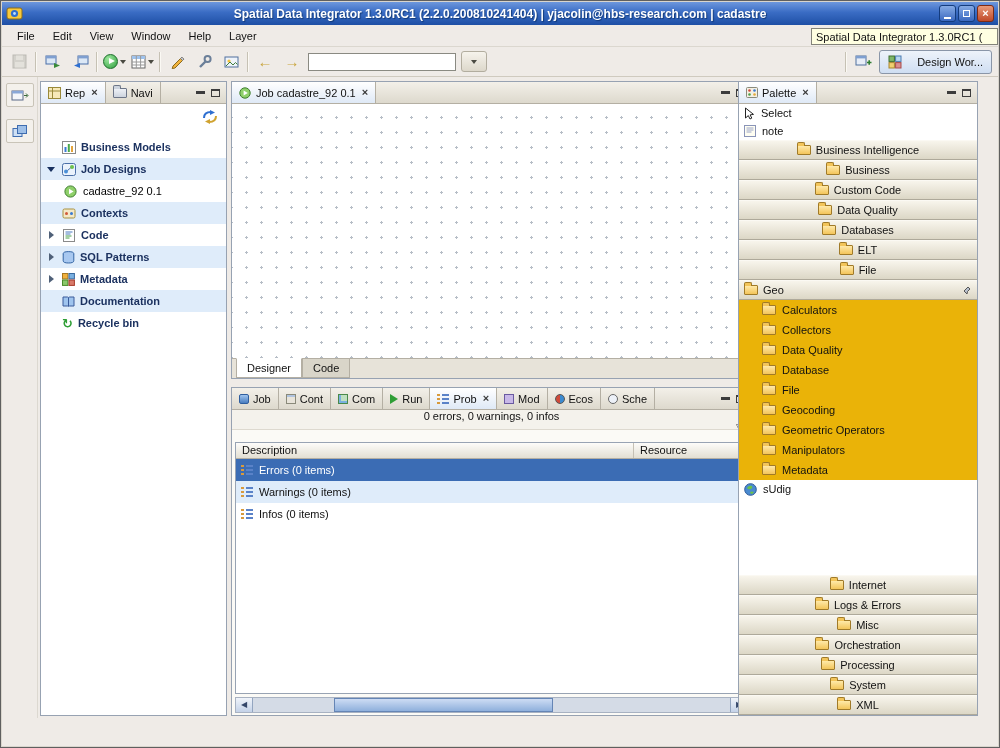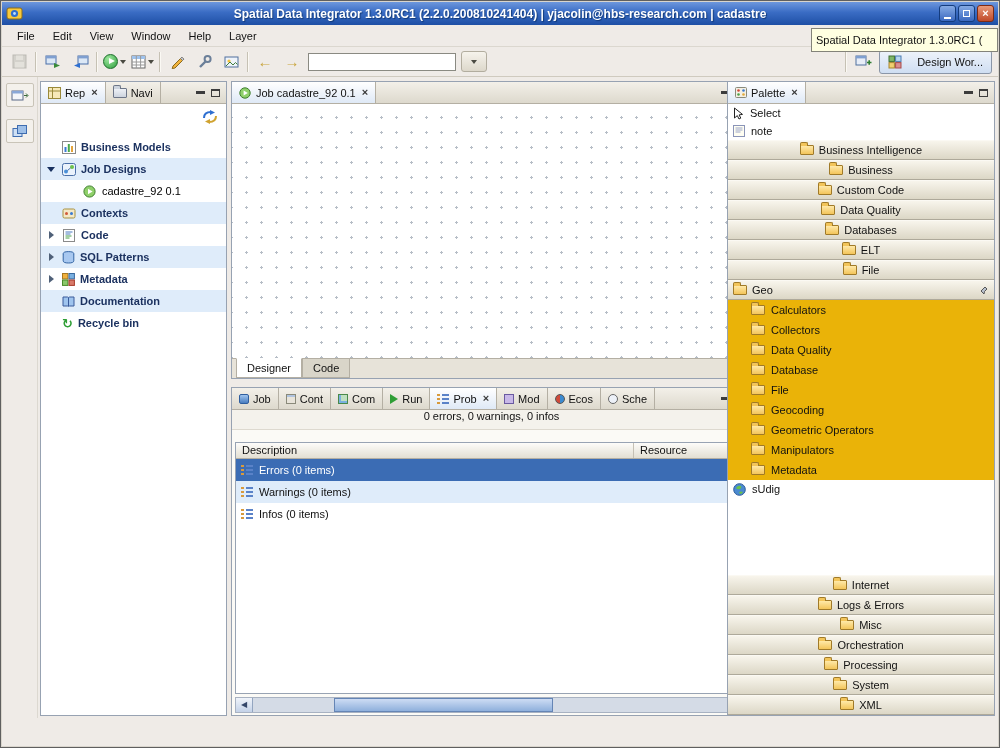--- a/index.html
+++ b/index.html
@@ -16,21 +16,21 @@
   .wbtn{width:17px;height:17px;border:1px solid #143c7e;border-radius:3px;display:flex;align-items:center;justify-content:center;box-sizing:border-box;background:linear-gradient(#85aae4,#3a68c0);}
   .wbtn.close{background:linear-gradient(#e89a7a,#c04a2a);border-color:#7e2a14;}
   .g-min{width:7px;height:2px;background:#fff;margin-top:8px;}
   .g-max{width:7px;height:7px;border:1px solid #fff;box-sizing:border-box;}
   .g-x{color:#fff;font-weight:bold;font-size:11px;line-height:1;}
 
   
   .menubar{position:absolute;left:1px;right:1px;top:24px;height:22px;background:#efebe7;border-bottom:1px solid #dbd7cf;display:flex;align-items:center;padding-left:6px;box-sizing:border-box;}
   .menu-item{padding:3px 9px;cursor:default;}
 
-  .tooltip{position:absolute;left:810px;right:1px;top:27px;height:24px;background:#ffffe1;border:1px solid #83837a;display:flex;align-items:center;padding:0 4px;box-sizing:border-box;white-space:nowrap;overflow:hidden;z-index:60;font-size:11px;}
+  .tooltip{position:absolute;left:810px;right:1px;top:27px;height:17px;background:#ffffe1;border:1px solid #83837a;display:flex;align-items:center;padding:0 4px;box-sizing:border-box;white-space:nowrap;overflow:hidden;z-index:60;font-size:11px;}
 
   
   .toolbar{position:absolute;left:1px;right:1px;top:46px;height:30px;background:#efebe7;border-bottom:1px solid #cfcabf;display:flex;align-items:center;padding:0 6px;gap:5px;box-sizing:border-box;}
   .tsep{width:1px;height:20px;background:#c6c1b4;border-right:1px solid #fbf9f4;flex:none;}
   .tbtn{height:22px;min-width:22px;display:flex;align-items:center;justify-content:center;gap:2px;border-radius:2px;flex:none;}
   .tbtn.disabled{opacity:.5;}
   .caret{width:0;height:0;border-left:3px solid transparent;border-right:3px solid transparent;border-top:4px solid #4a4a42;}
   .run-circle{width:15px;height:15px;border-radius:50%;background:radial-gradient(circle at 35% 30%,#9fe89f,#2f9e3f);border:1px solid #1c6e2a;position:relative;box-sizing:border-box;}
   .run-circle::after{content:"";position:absolute;left:4.5px;top:3px;border-left:6px solid #fff;border-top:3.5px solid transparent;border-bottom:3.5px solid transparent;}
   .nav-arrow{font-size:15px;font-weight:bold;color:#c9a53e;line-height:1;}
@@ -41,41 +41,41 @@
 
   
   .workbench{position:absolute;left:1px;right:1px;top:76px;bottom:1px;background:#efebe7;}
   .leftstrip{position:absolute;left:0;top:0;width:36px;bottom:28px;background:#efebe7;border-right:1px solid #dcd8d0;display:flex;flex-direction:column;align-items:center;padding-top:6px;gap:12px;box-sizing:border-box;}
   .strip-btn{width:26px;height:22px;display:flex;align-items:center;justify-content:center;border:1px solid #c9c4b8;border-radius:2px;background:#f4f1ec;}
 
   .panel{position:absolute;border:1px solid #97a2b2;background:#fff;box-sizing:border-box;}
   .repo-panel{left:38px;top:4px;width:187px;bottom:30px;display:flex;flex-direction:column;}
   .center-editor{left:229px;right:246px;top:4px;height:298px;}
   .problems-panel{left:229px;right:246px;top:310px;bottom:30px;background:#fbfaf6;}
-  .palette-panel{right:3px;width:268px;top:4px;bottom:30px;display:flex;flex-direction:column;}
+  .palette-panel{right:20px;width:240px;top:4px;bottom:30px;display:flex;flex-direction:column;}
 
   .ptabbar{height:22px;flex:none;background:linear-gradient(#f3f0e9,#ddd9cd);border-bottom:1px solid #b4afa3;display:flex;align-items:stretch;box-sizing:border-box;}
   .ptab{display:flex;align-items:center;gap:4px;padding:0 7px;border-right:1px solid #b4afa3;white-space:nowrap;}
   .ptab.active{background:linear-gradient(#ffffff,#dfe9f6);}
   .tclose{font-weight:bold;color:#3a3a3a;font-size:11px;margin-left:2px;line-height:1;}
   .pbtns{margin-left:auto;display:flex;align-items:center;gap:6px;padding:0 6px;}
   .g-pmin{width:9px;height:3px;background:#3c3c3c;}
   .g-pmax{width:9px;height:8px;border:1px solid #3c3c3c;border-top:2px solid #3c3c3c;box-sizing:border-box;}
 
   
   .repo-toolbar{height:32px;flex:none;background:#fff;position:relative;}
   .repo-refresh{position:absolute;right:8px;top:6px;}
   .tree{flex:1;overflow:hidden;background:#fff;}
   .trow{height:22px;display:flex;align-items:center;gap:5px;padding-left:5px;box-sizing:border-box;}
   .trow:nth-child(even){background:#dfecfa;}
   .exp{width:11px;height:11px;position:relative;flex:none;}
   .exp.open::after{content:"";position:absolute;left:1px;top:3px;border-left:4.5px solid transparent;border-right:4.5px solid transparent;border-top:5.5px solid #18305e;}
   .exp.closed::after{content:"";position:absolute;left:3px;top:1px;border-top:4.5px solid transparent;border-bottom:4.5px solid transparent;border-left:5.5px solid #4f6078;}
   .tlabel{font-weight:bold;color:#1c3260;}
-  .trow.child{padding-left:42px;align-items:center;}
+  .trow.child{padding-left:23px;align-items:center;}
   .trow.child .tlabel{font-weight:normal;color:#000;}
   .icn{display:inline-flex;flex:none;align-items:center;}
   .glyph-green{color:#2e9e35;font-weight:bold;font-size:13px;line-height:1;}
 
   
   .canvas{position:absolute;left:0;right:0;top:22px;bottom:20px;background-color:#fff;background-image:radial-gradient(circle,#b6bdc6 1px,rgba(0,0,0,0) 1.3px);background-size:15px 15px;background-position:7px 6px;}
   .bottom-tabs{position:absolute;left:0;right:0;bottom:0;height:20px;background:#e7e3d9;border-top:1px solid #b4afa3;display:flex;align-items:stretch;padding-left:4px;box-sizing:border-box;}
   .btab{display:flex;align-items:center;padding:0 10px;border:1px solid #b4afa3;border-top:none;background:#d9d5c9;}
   .btab.active{background:#ffffff;margin-top:-1px;border-top:1px solid #fff;}
 

